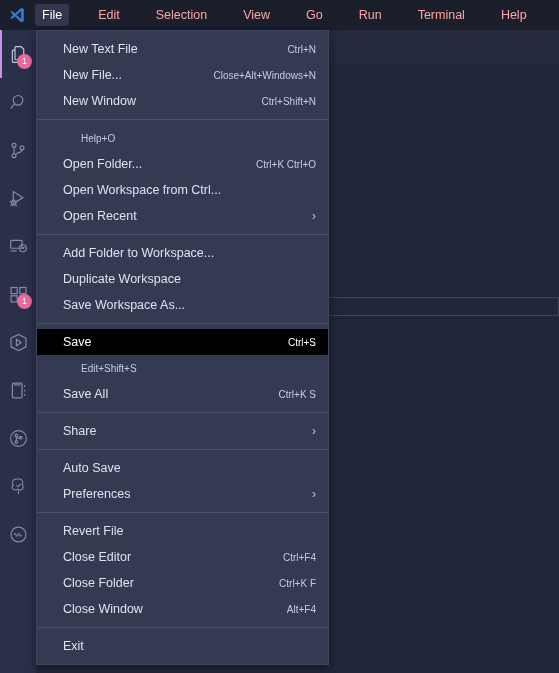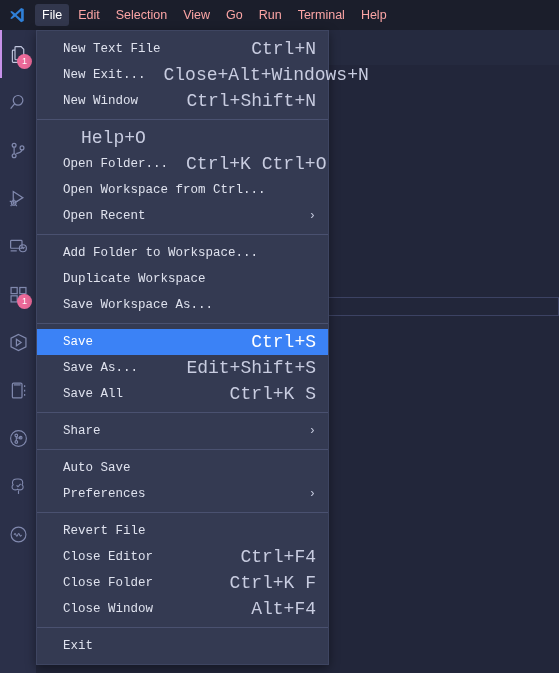--- a/index.html
+++ b/index.html
@@ -227,30 +227,29 @@
   .menu-row {
     display: flex;
     align-items: center;
     height: 26px;
     padding: 0 12px 0 26px;
     font-size: 12.5px;
     color: #dfe2ee;
     white-space: nowrap;
     position: relative;
     cursor: default;
-    font-family: Liberation Mono, monospace;
   }
   .menu-row.selected {
-    background: #3b82f6;
+    background: #000000;
     color: #ffffff;
   }
   .menu-label { flex: 1; }
   .menu-key {
     color: #c8cce0;
-    font-size: 18px;
+    font-size: 10px;
     padding-left: 18px;
   }
   .menu-row.selected .menu-key { color: #ffffff; }
   .menu-chevron {
     color: #c3c8dc;
     font-size: 12px;
     line-height: 12px;
   }
   .menu-sep {
     height: 1px;
@@ -263,21 +262,21 @@
 
 <div id="app">
 
   <div id="titlebar">
     <div id="vscode-logo">
       <svg width="18" height="18" viewBox="0 0 24 24">
         <path d="M17.5 2.5 9.5 10 5 6.6 3 7.7l3.9 4.3L3 16.3l2 1.1 4.5-3.4 8 7.5 3.5-1.6V4.1z" fill="#2f80d8"></path>
         <path d="M17.5 6.6v10.8L11.3 12z" fill="#1b1e2b"></path>
       </svg>
     </div>
-    <div id="menubar-items" style="display: flex; align-items: center;">
+    <div id="menubar-items" style="display: flex; align-items: center; gap: 20px;">
         <div class="menubar-item open">File</div>
         <div class="menubar-item">Edit</div>
         <div class="menubar-item">Selection</div>
         <div class="menubar-item">View</div>
         <div class="menubar-item">Go</div>
         <div class="menubar-item">Run</div>
         <div class="menubar-item">Terminal</div>
         <div class="menubar-item">Help</div>
       </div>
   </div>
@@ -413,21 +412,21 @@
     </div>
 
   </div>
 
   <div id="file-menu">
       <div class="menu-row">
         <span class="menu-label">New Text File</span>
         <span class="menu-key">Ctrl+N</span>
       </div>
       <div class="menu-row">
-        <span class="menu-label">New Exit...</span>
+        <span class="menu-label">New File...</span>
         <span class="menu-key">Close+Alt+Windows+N</span>
       </div>
       <div class="menu-row">
         <span class="menu-label">New Window</span>
         <span class="menu-key">Ctrl+Shift+N</span>
       </div>
       <div class="menu-sep"></div>
       <div class="menu-row">
         <span class="menu-key">Help+O</span>
       </div>
@@ -451,21 +450,20 @@
       </div>
       <div class="menu-row">
         <span class="menu-label">Save Workspace As...</span>
       </div>
       <div class="menu-sep"></div>
       <div class="menu-row selected">
         <span class="menu-label">Save</span>
         <span class="menu-key">Ctrl+S</span>
       </div>
       <div class="menu-row">
-        <span class="menu-label">Save As...</span>
         <span class="menu-key">Edit+Shift+S</span>
       </div>
       <div class="menu-row">
         <span class="menu-label">Save All</span>
         <span class="menu-key">Ctrl+K S</span>
       </div>
       <div class="menu-sep"></div>
       <div class="menu-row">
         <span class="menu-label">Share</span>
         <span class="menu-chevron">›</span>

